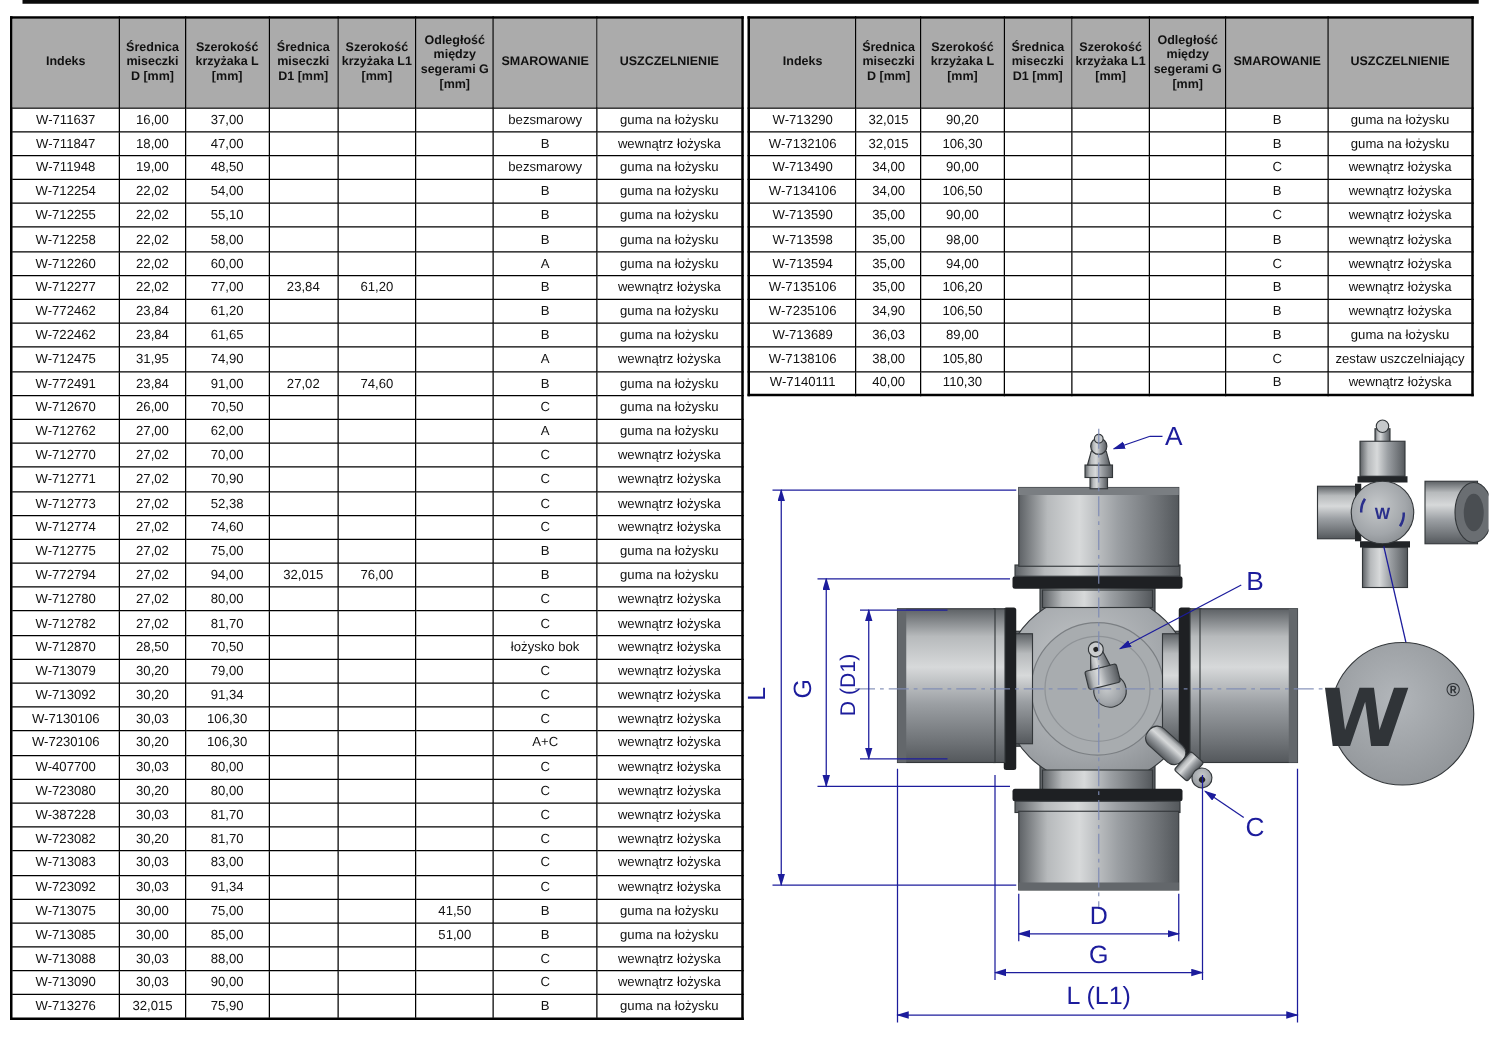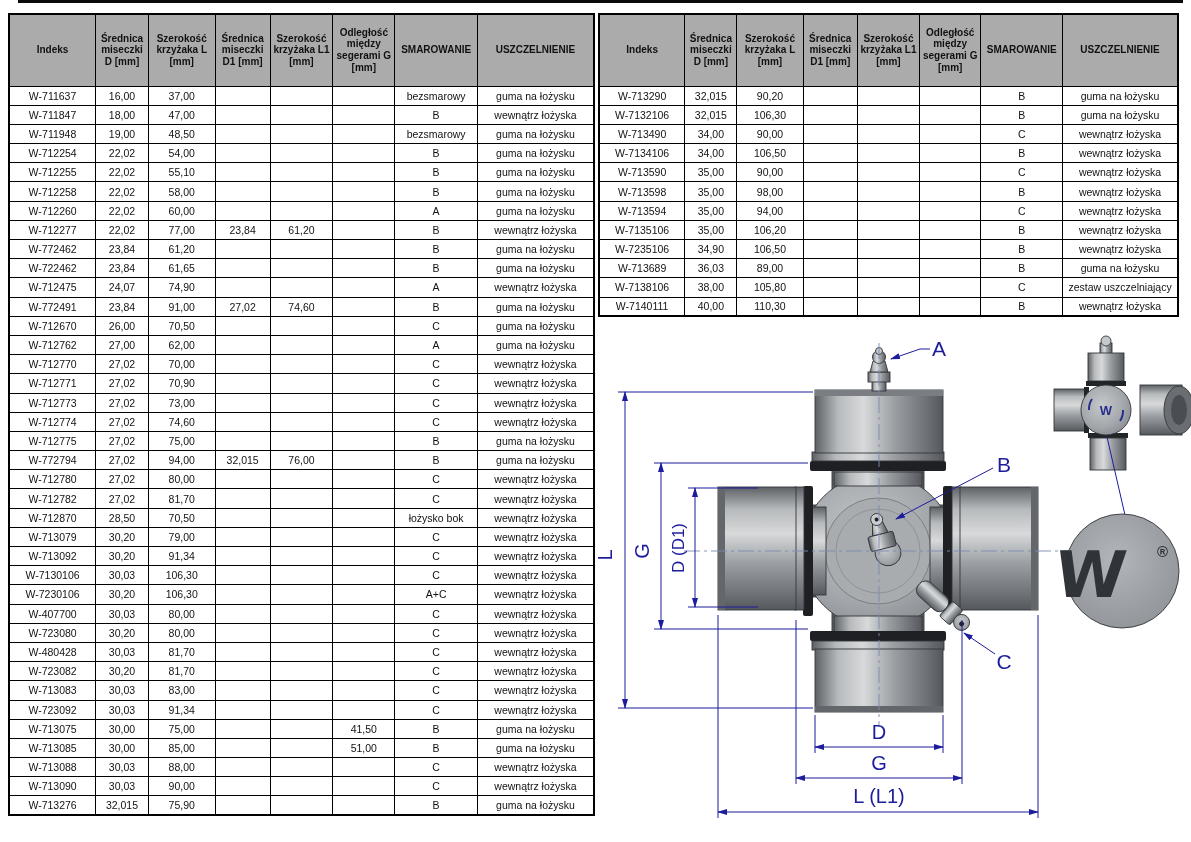--- a/index.html
+++ b/index.html
@@ -153,21 +153,21 @@
         <td>23,84</td>
         <td>61,65</td>
         <td></td>
         <td></td>
         <td></td>
         <td>B</td>
         <td>guma na łożysku</td>
       </tr>
       <tr>
         <td>W-712475</td>
-        <td>24,07</td>
+        <td>31,95</td>
         <td>74,90</td>
         <td></td>
         <td></td>
         <td></td>
         <td>A</td>
         <td>wewnątrz łożyska</td>
       </tr>
       <tr>
         <td>W-772491</td>
         <td>23,84</td>
@@ -214,21 +214,21 @@
         <td>70,90</td>
         <td></td>
         <td></td>
         <td></td>
         <td>C</td>
         <td>wewnątrz łożyska</td>
       </tr>
       <tr>
         <td>W-712773</td>
         <td>27,02</td>
-        <td>73,00</td>
+        <td>52,38</td>
         <td></td>
         <td></td>
         <td></td>
         <td>C</td>
         <td>wewnątrz łożyska</td>
       </tr>
       <tr>
         <td>W-712774</td>
         <td>27,02</td>
         <td>74,60</td>
@@ -342,21 +342,21 @@
         <td>W-723080</td>
         <td>30,20</td>
         <td>80,00</td>
         <td></td>
         <td></td>
         <td></td>
         <td>C</td>
         <td>wewnątrz łożyska</td>
       </tr>
       <tr>
-        <td>W-480428</td>
+        <td>W-387228</td>
         <td>30,03</td>
         <td>81,70</td>
         <td></td>
         <td></td>
         <td></td>
         <td>C</td>
         <td>wewnątrz łożyska</td>
       </tr>
       <tr>
         <td>W-723082</td>

